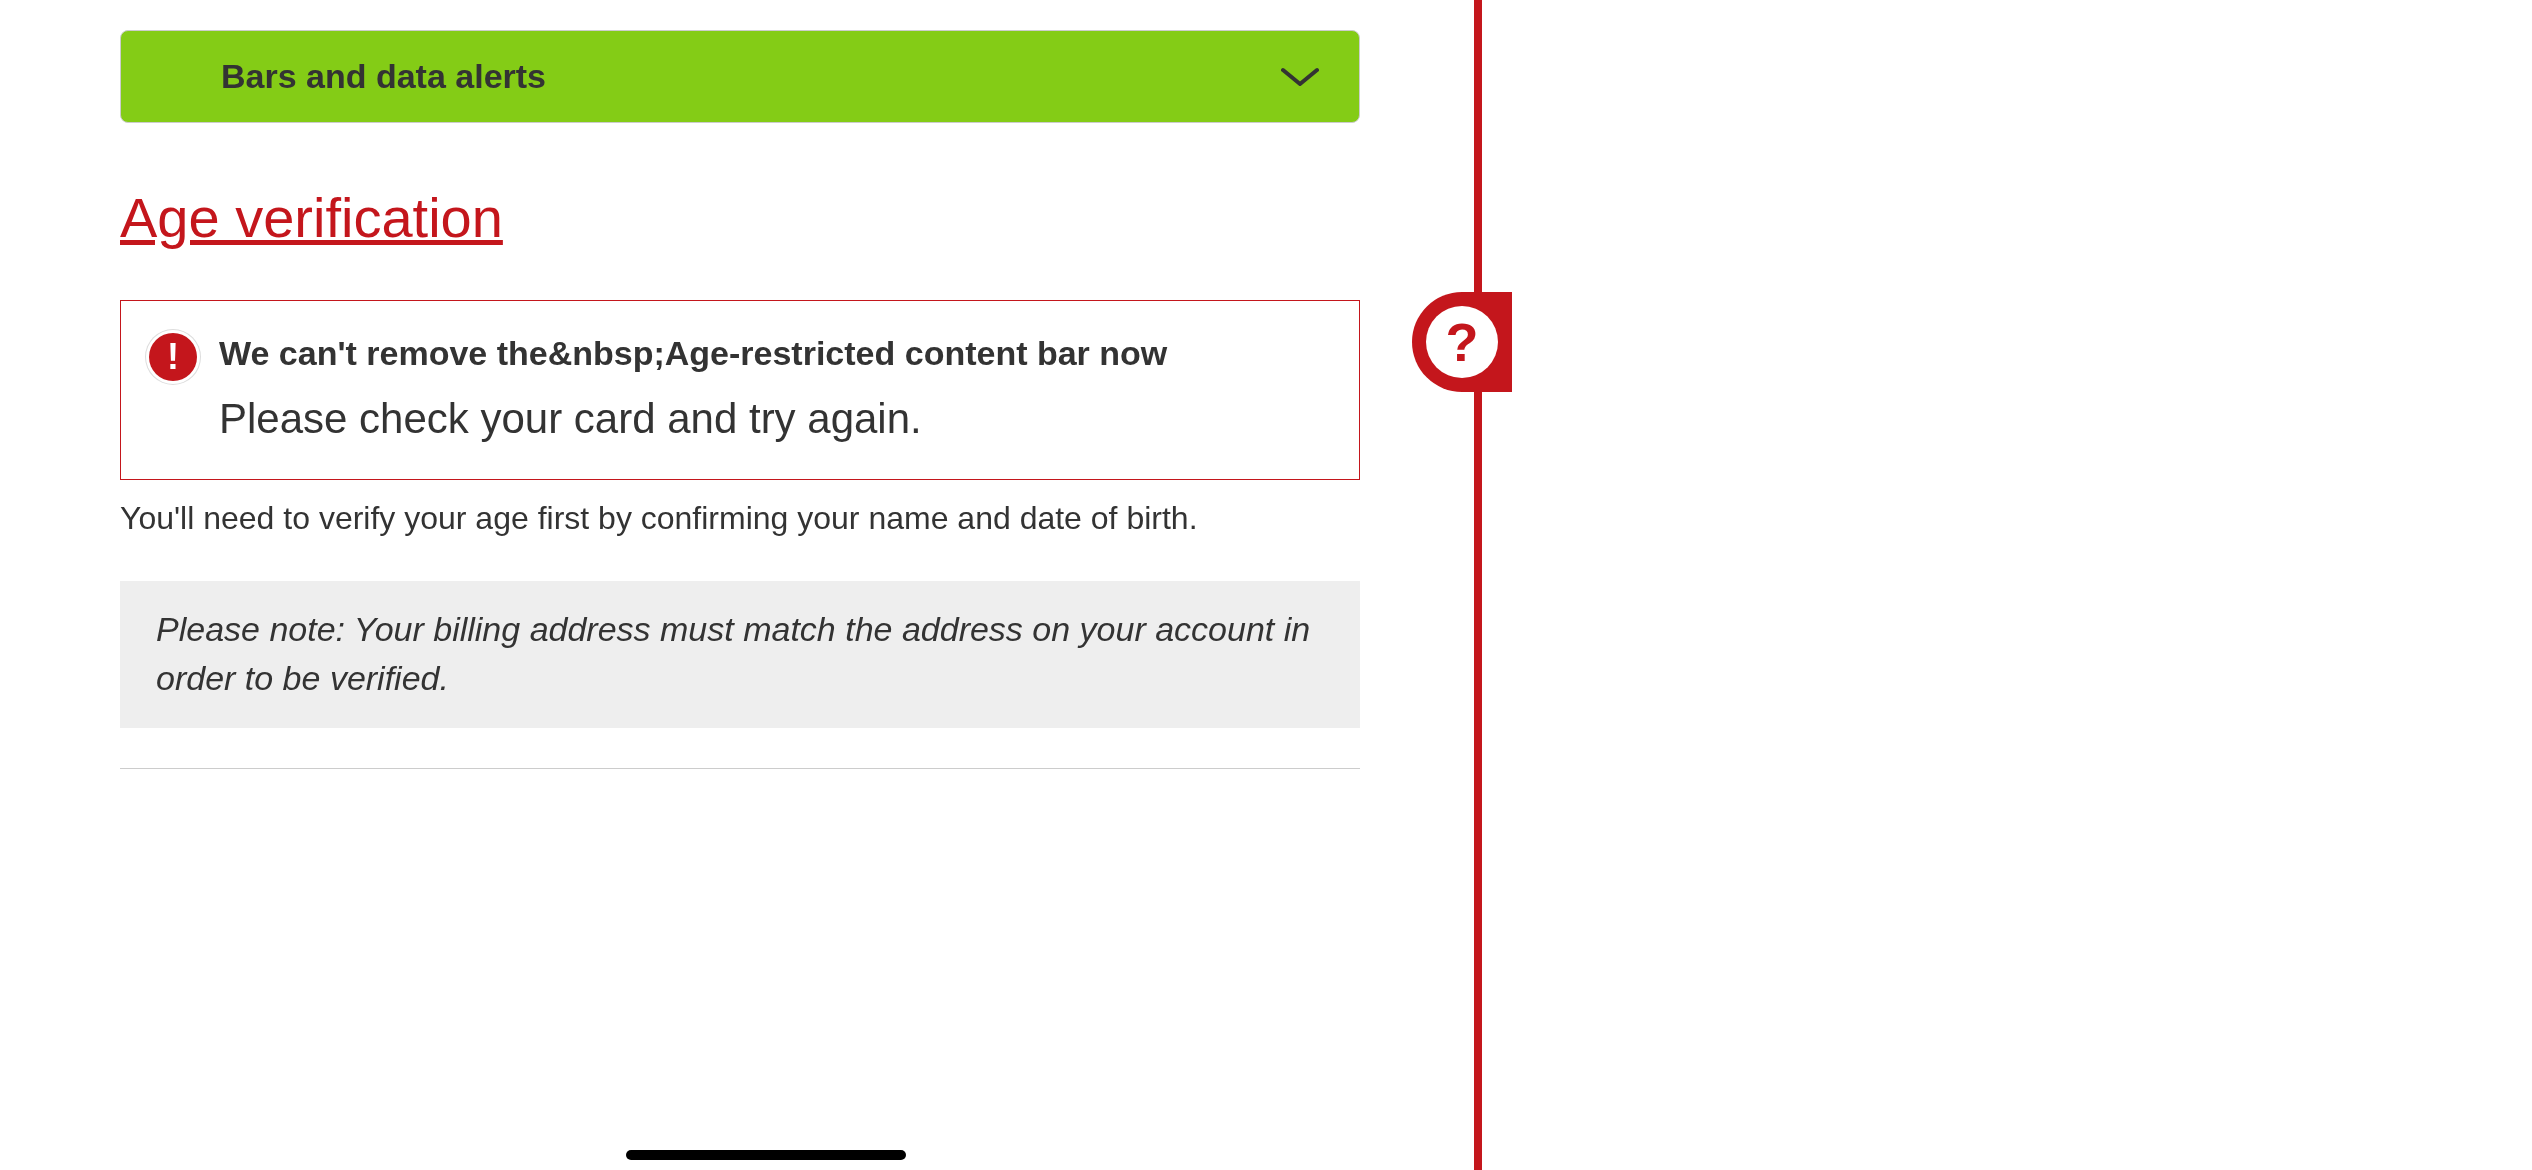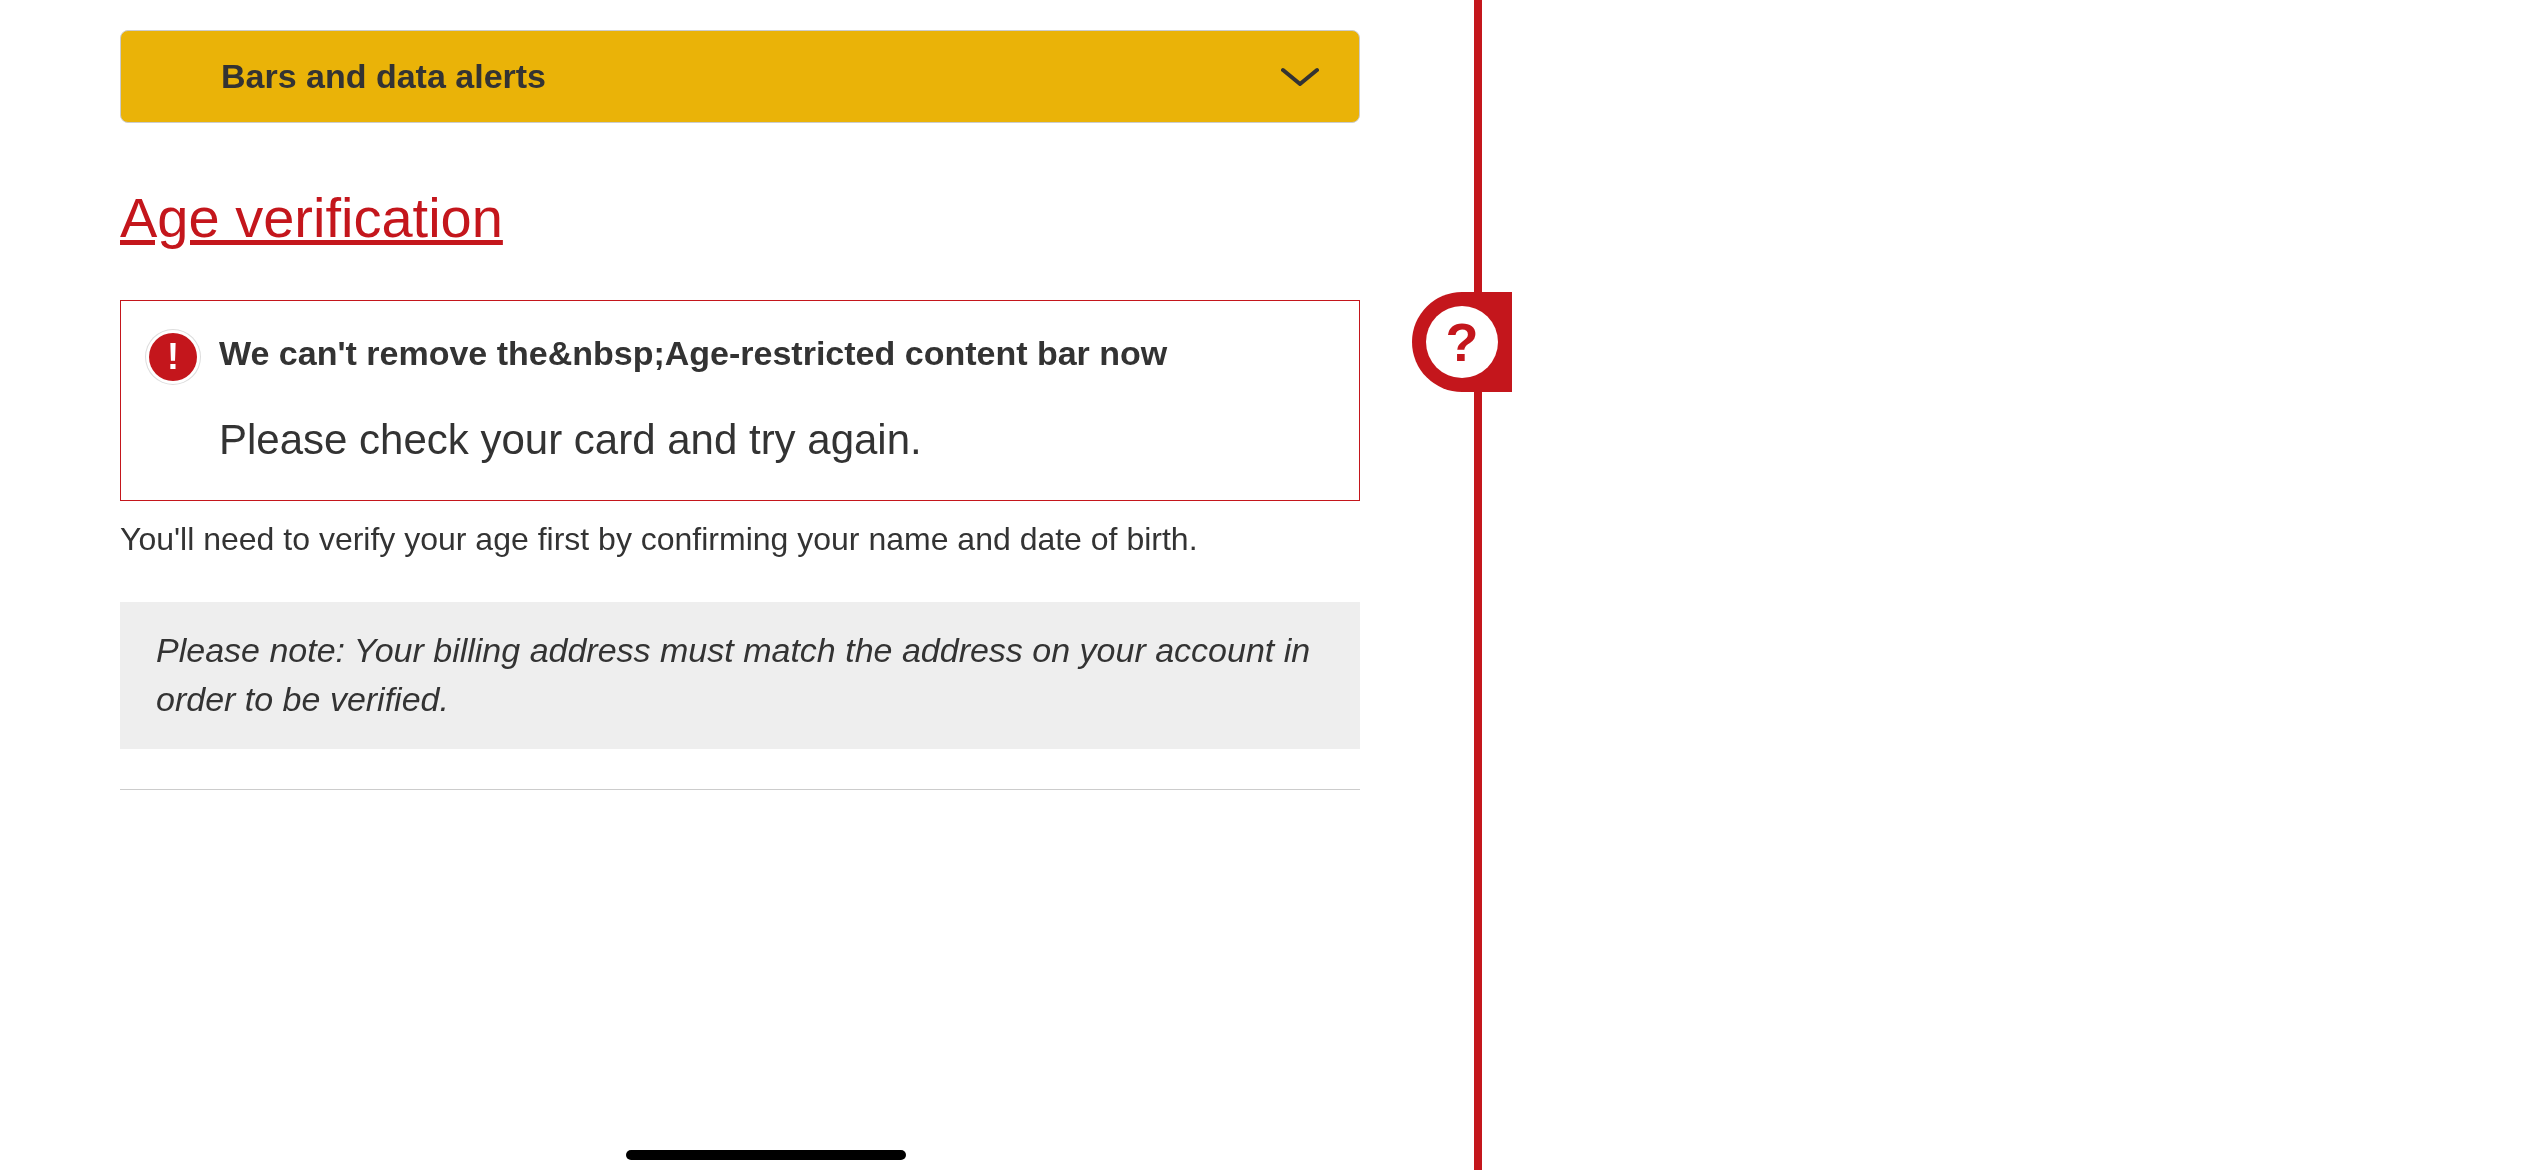--- a/index.html
+++ b/index.html
@@ -19,21 +19,21 @@
       width: 1480px;
     }
     .accordion-header {
       border: 1px solid #cccccc;
       border-radius: 8px;
       padding: 26px 40px 26px 100px;
       display: flex;
       justify-content: space-between;
       align-items: center;
       cursor: pointer;
-      background: #eab308;
+      background: #84cc16;
     }
     .accordion-title {
       font-size: 34px;
       font-weight: 700;
       color: #333333;
     }
     .chevron-down {
       width: 38px;
       height: 22px;
       position: relative;
@@ -71,21 +71,21 @@
     }
     .error-icon-wrapper span {
       color: #ffffff;
       font-size: 36px;
       font-weight: 900;
       line-height: 1;
     }
     .error-content {
       display: flex;
       flex-direction: column;
-      gap: 41px;
+      gap: 20px;
     }
     .error-title {
       font-size: 34px;
       font-weight: 700;
       color: #333333;
       line-height: 1.3;
     }
     .error-message {
       font-size: 42px;
       font-weight: 400;

